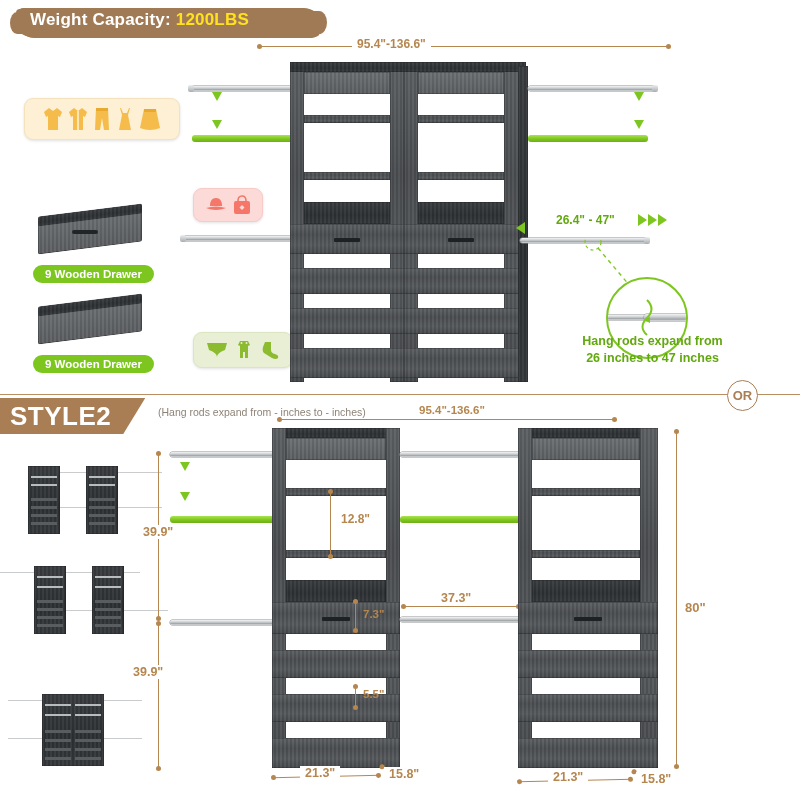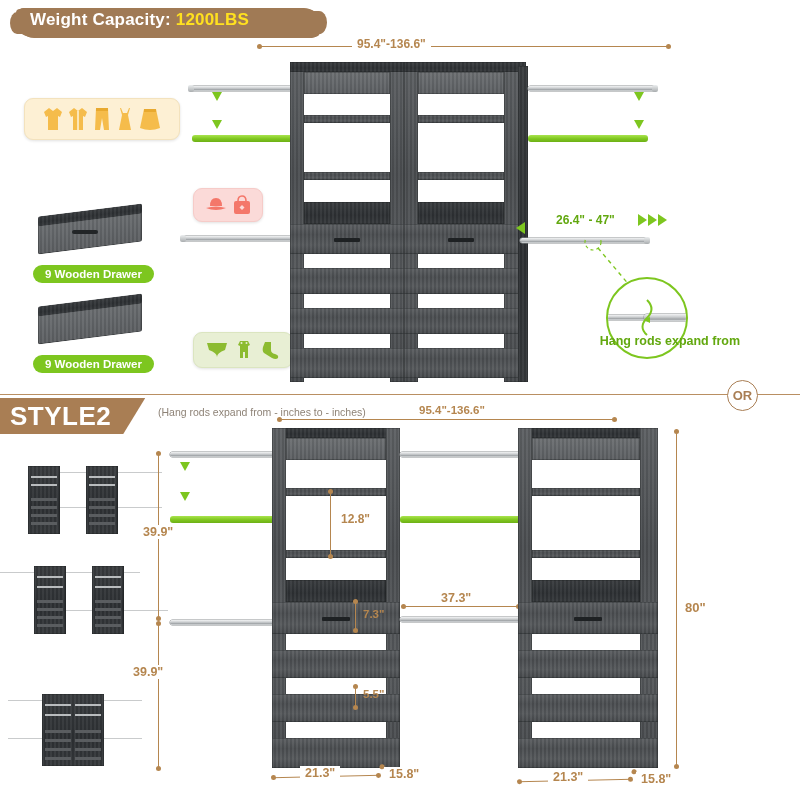--- a/index.html
+++ b/index.html
@@ -287,22 +287,23 @@
   </svg>
 
   <div class="abs zoom-circle" style="left:606px;top:277px;">
     <div class="abs rod" style="left:-2px;top:36px;width:46px;"></div>
     <div class="abs rod" style="left:36px;top:35px;width:48px;height:7px;"></div>
     <svg class="abs" style="left:26px;top:18px;" width="26" height="42">
       <path d="M13 3 Q22 12 13 21 Q4 30 13 38" fill="none" stroke="#7dc61f" stroke-width="2"></path>
       <path d="M16 20 l-6 3 6 3 Z" fill="#7dc61f"></path>
     </svg>
   </div>
-  <div class="abs green-note" style="left:565px;top:333px;width:175px;text-align:right;">
+  <div class="abs green-note" style="left:565px;top:333px;width:175px;">
     <div>Hang rods expand from</div>
+    <div>26 inches to 47 inches</div>
   </div>
 
   <div class="abs divider"></div>
   <div class="abs or-badge">
     <span>OR</span>
   </div>
 
   <div class="abs style-tag style2">
     <span>STYLE2</span>
   </div>

